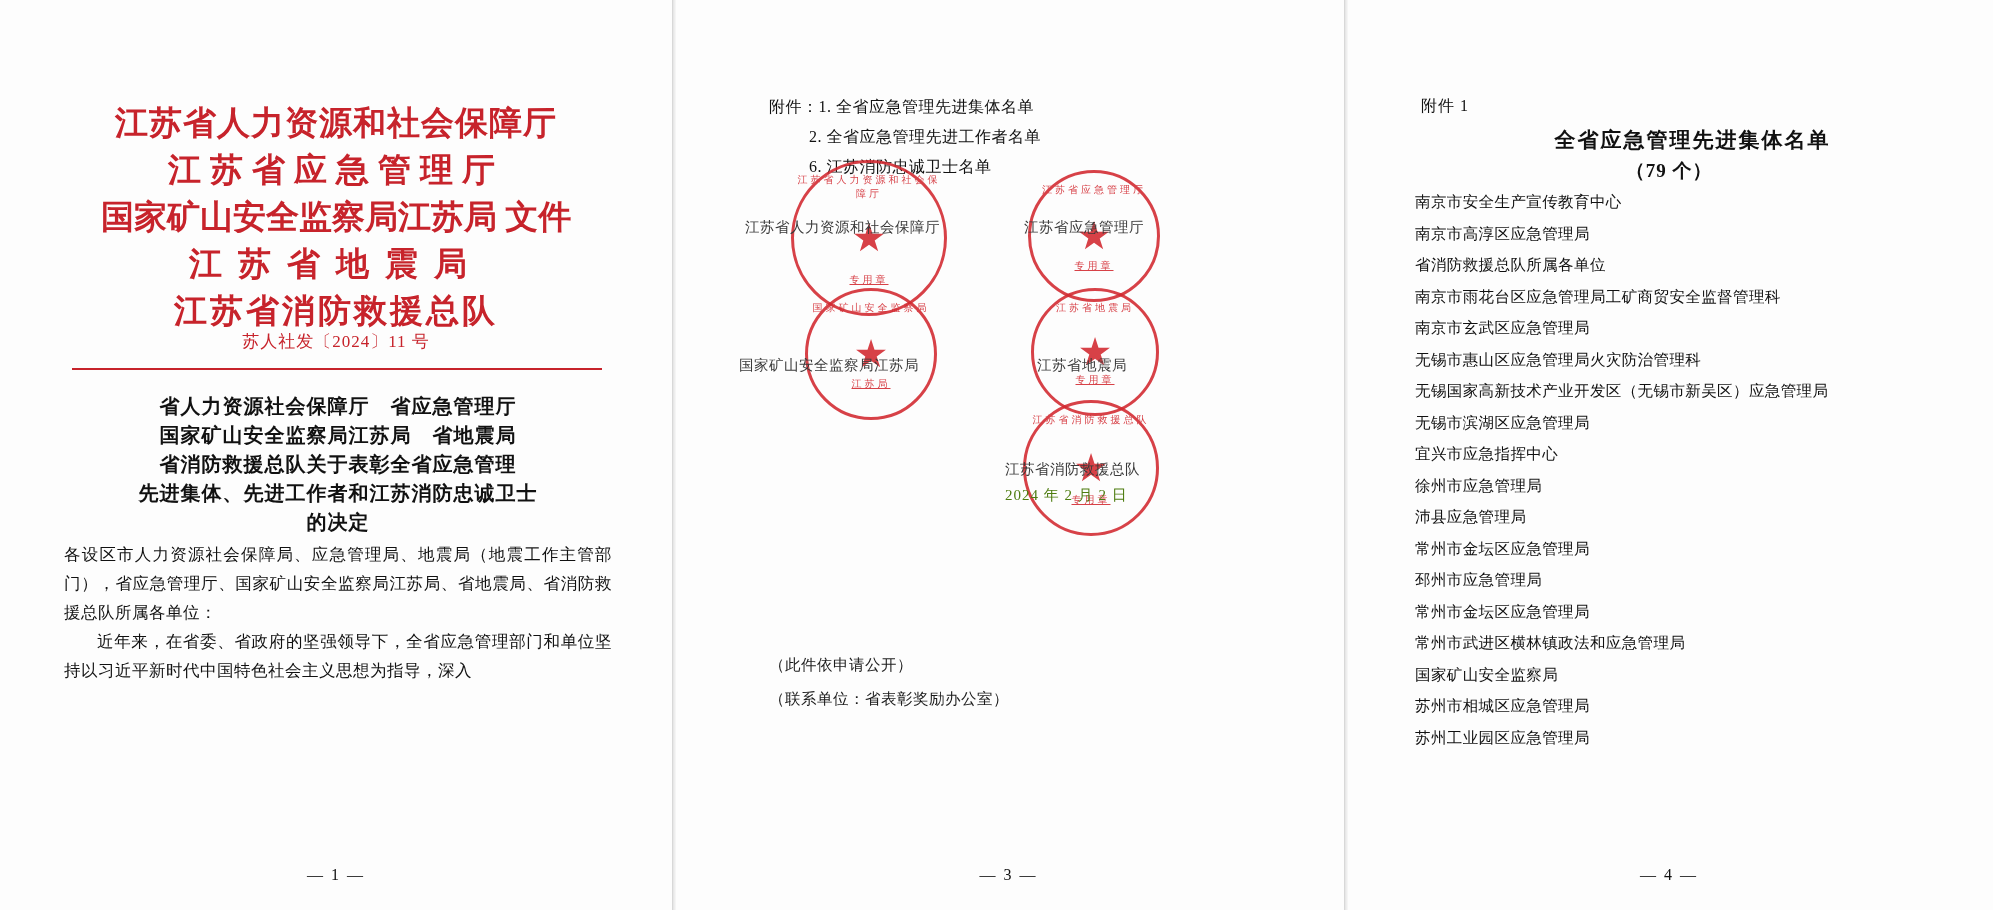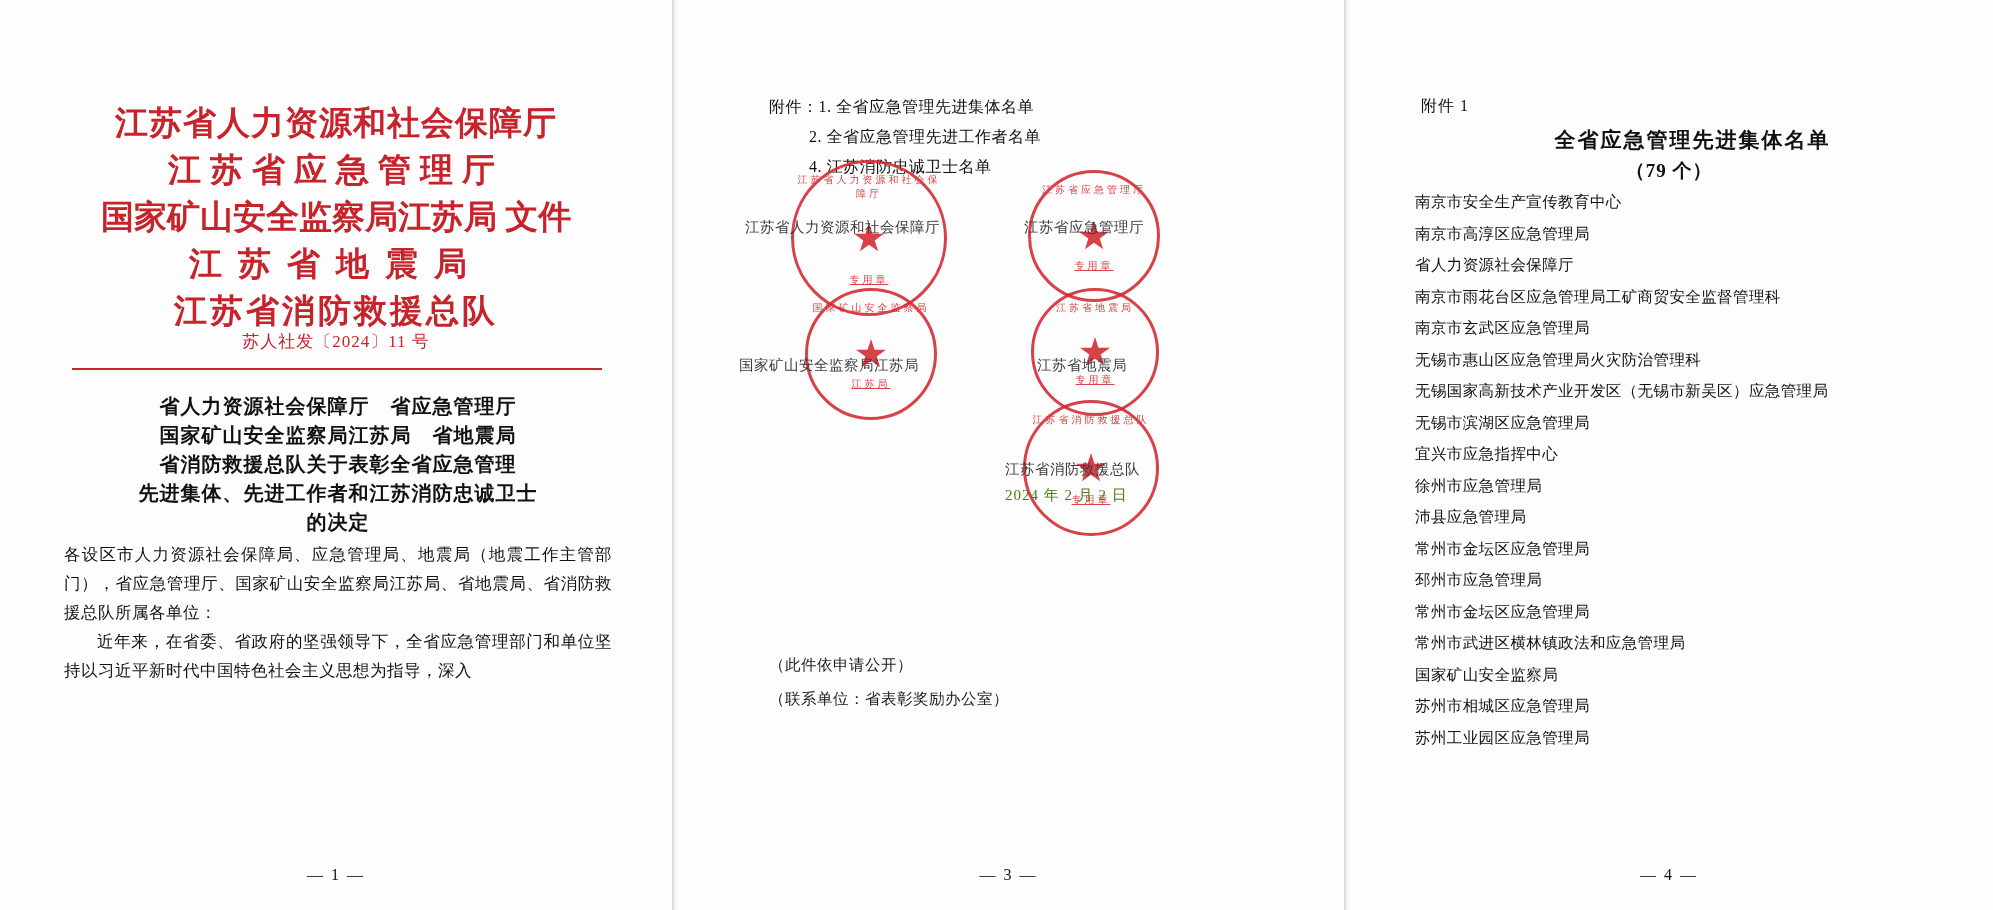--- a/index.html
+++ b/index.html
@@ -256,21 +256,21 @@
   </div>
 
   <div class="page page-2">
     <div class="gutter" style="left:0;"></div>
 
     <div class="attach-list">
       <div class="row">
         <span>附件：</span><span>1. 全省应急管理先进集体名单</span>
       </div>
       <div class="row">2. 全省应急管理先进工作者名单</div>
-      <div class="row">4. 江苏消防忠诚卫士名单</div>
+      <div class="row">6. 江苏消防忠诚卫士名单</div>
     </div>
 
     <div class="seal-area">
 
       <div class="seal" style="left:118px; top:0px; width:150px; height:150px;">
         <div class="seal-text-top">江苏省人力资源和社会保障厅</div>
         <div class="star">★</div>
         <div class="seal-text-bottom">专用章</div>
       </div>
       <div class="seal-caption" style="left:72px; top:58px;">江苏省人力资源和社会保障厅</div>
@@ -316,21 +316,21 @@
   <div class="page page-3">
     <div class="gutter" style="left:0;"></div>
 
     <div class="attach-label">附件 1</div>
     <div class="p3-title">全省应急管理先进集体名单</div>
     <div class="p3-count">（79 个）</div>
 
     <div class="p3-list">
       <div>南京市安全生产宣传教育中心</div>
       <div>南京市高淳区应急管理局</div>
-      <div>省人力资源社会保障厅</div>
+      <div>省消防救援总队所属各单位</div>
       <div>南京市雨花台区应急管理局工矿商贸安全监督管理科</div>
       <div>南京市玄武区应急管理局</div>
       <div>无锡市惠山区应急管理局火灾防治管理科</div>
       <div>无锡国家高新技术产业开发区（无锡市新吴区）应急管理局</div>
       <div>无锡市滨湖区应急管理局</div>
       <div>宜兴市应急指挥中心</div>
       <div>徐州市应急管理局</div>
       <div>沛县应急管理局</div>
       <div>常州市金坛区应急管理局</div>
       <div>邳州市应急管理局</div>

